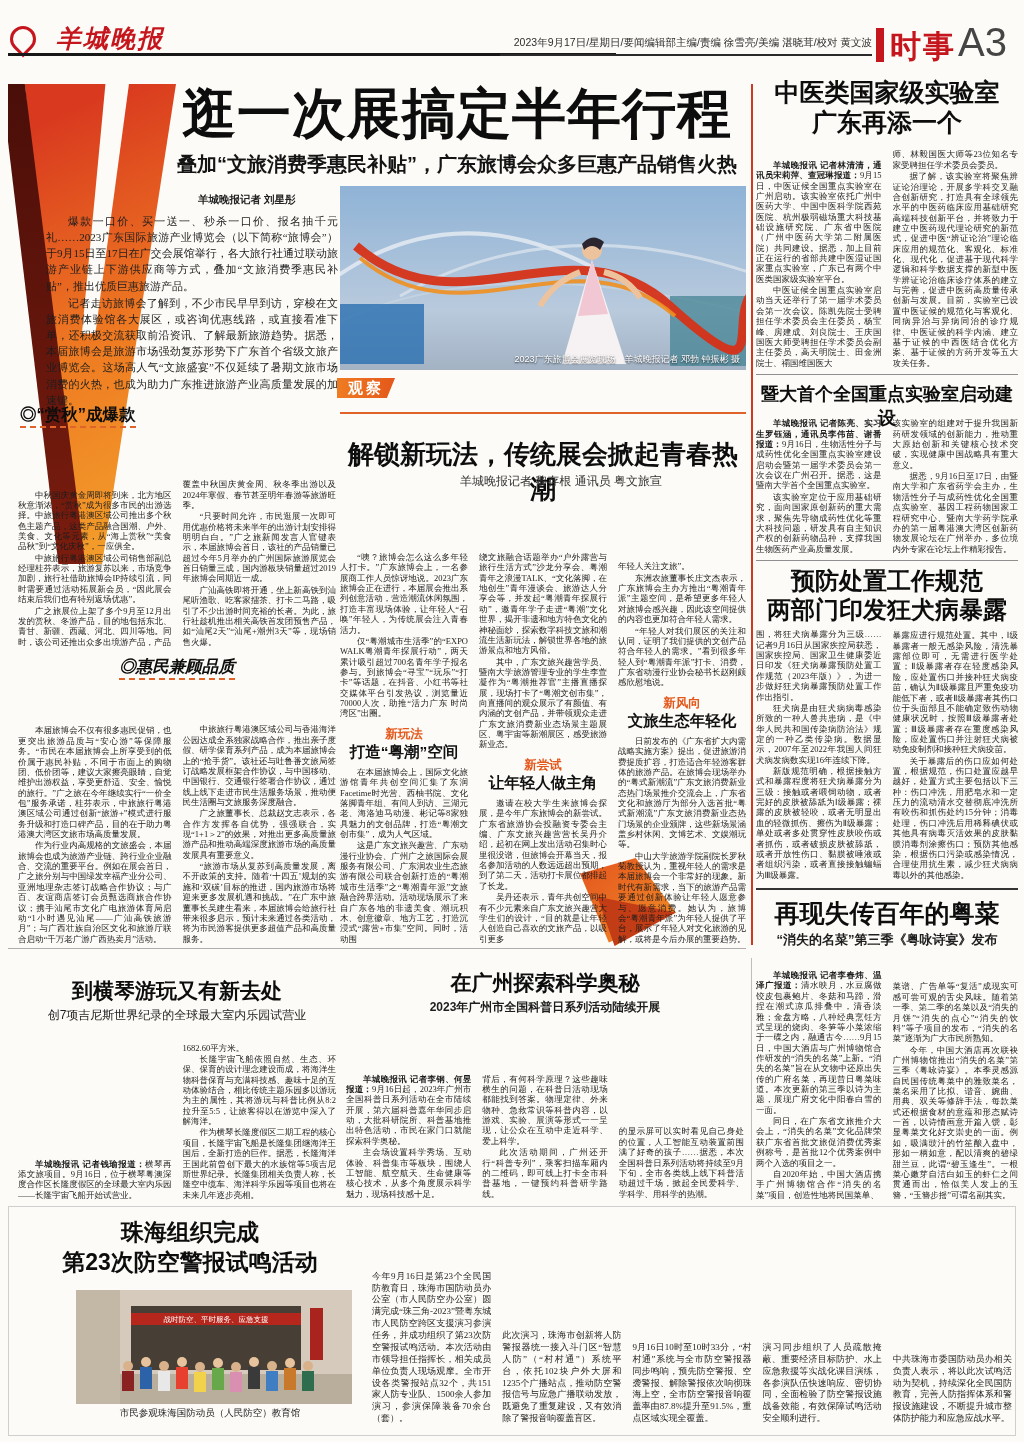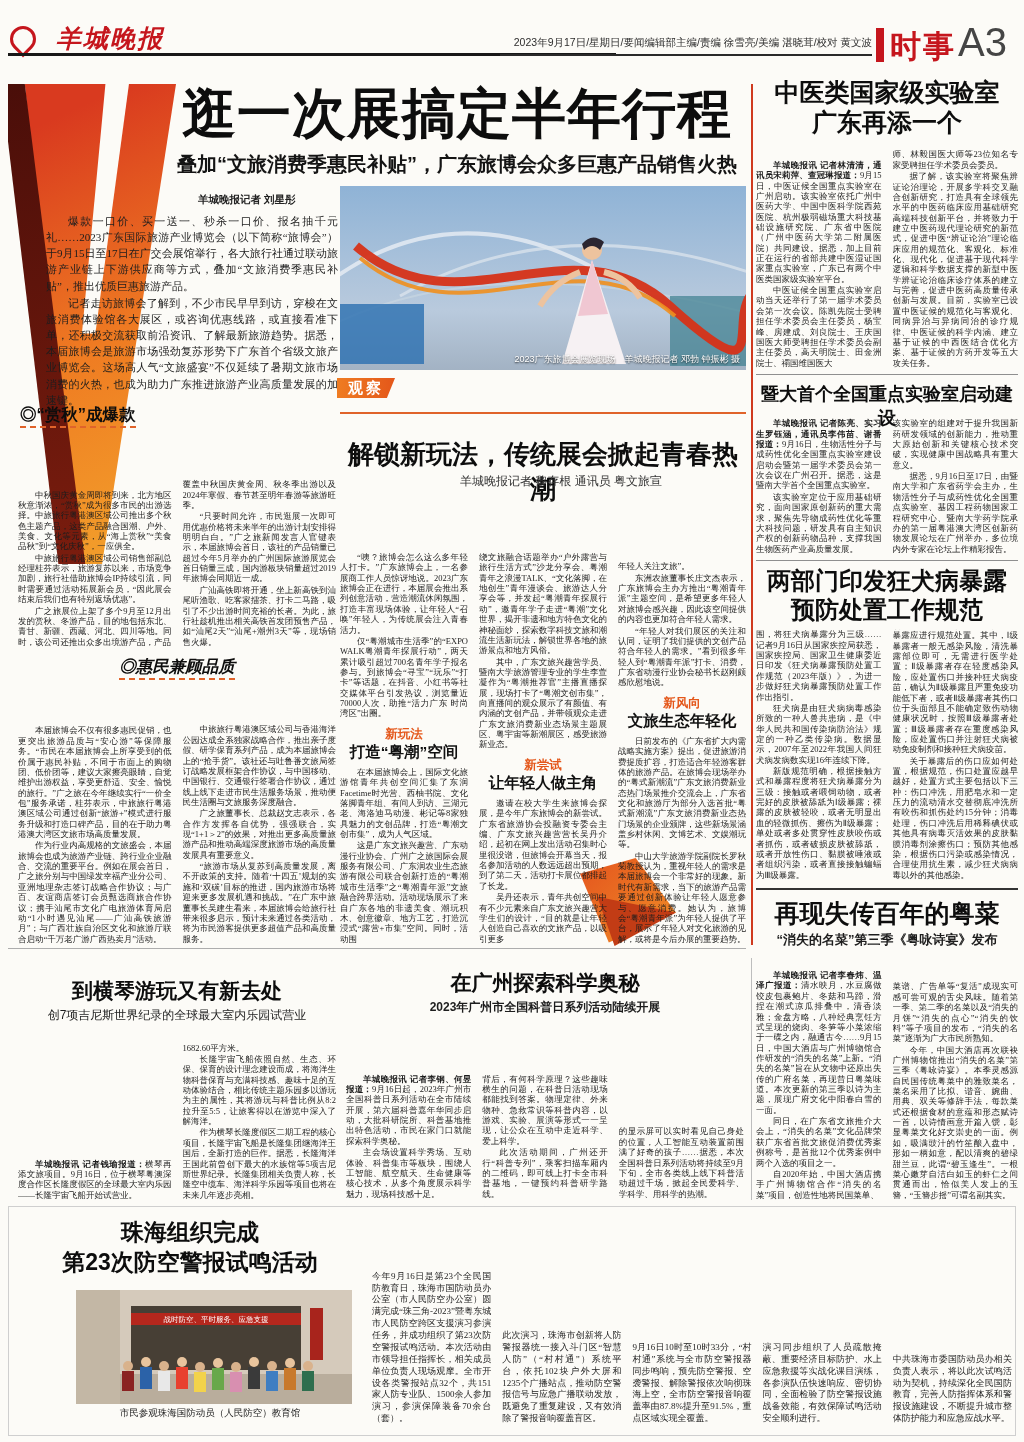--- a/index.html
+++ b/index.html
@@ -273,22 +273,22 @@
         <p>该实验室定位于应用基础研究，面向国家原创新药的重大需求，聚焦先导物成药性优化等重大科技问题，研发具有自主知识产权的创新药物品种，支撑我国生物医药产业高质量发展。</p>
       </div>
       <div class="col">
         <p class="ni">该实验室的组建对于提升我国新药研发领域的创新能力，推动重大原始创新和关键核心技术突破，实现健康中国战略具有重大意义。</p>
         <p>据悉，9月16日至17日，由暨南大学和广东省药学会主办，生物活性分子与成药性优化全国重点实验室、基因工程药物国家工程研究中心、暨南大学药学院承办的第一届粤港澳大湾区创新药物发展论坛在广州举办，多位境内外专家在论坛上作精彩报告。</p>
       </div>
     </div>
 
   <div class="hr" id="hr-r2"></div>
   <div class="abs h-sans center" id="rabies-headline">
+    <div>预防处置工作规范</div>
     <div>两部门印发狂犬病暴露</div>
-    <div>预防处置工作规范</div>
   </div>
   <div class="abs cols body-s" id="rabies-cols">
       <div class="col">
         <p><b>据新华社电 </b>增加消毒剂使用种类、优化首次暴露后的疫苗接种程序、扩充高暴露风险者范围，将狂犬病暴露分为三级……记者9月16日从国家疾控局获悉，国家疾控局、国家卫生健康委近日印发《狂犬病暴露预防处置工作规范（2023年版）》，为进一步做好狂犬病暴露预防处置工作作出指引。</p>
         <p>狂犬病是由狂犬病病毒感染所致的一种人兽共患病，是《中华人民共和国传染病防治法》规定的一种乙类传染病。数据显示，2007年至2022年我国人间狂犬病发病数实现16年连续下降。</p>
         <p>新版规范明确，根据接触方式和暴露程度将狂犬病暴露分为三级：接触或者喂饲动物，或者完好的皮肤被舔舐为Ⅰ级暴露；裸露的皮肤被轻咬，或者无明显出血的轻微抓伤、擦伤为Ⅱ级暴露；单处或者多处贯穿性皮肤咬伤或者抓伤，或者破损皮肤被舔舐，或者开放性伤口、黏膜被唾液或者组织污染，或者直接接触蝙蝠为Ⅲ级暴露。</p>
       </div>
       <div class="col">
         <p class="ni">根据国家疾控局发布的政策解读，针对不同风险等级的狂犬病暴露应进行规范处置。其中，Ⅰ级暴露者一般无感染风险，清洗暴露部位即可，无需进行医学处置；Ⅱ级暴露者存在轻度感染风险，应处置伤口并接种狂犬病疫苗，确认为Ⅱ级暴露且严重免疫功能低下者，或者Ⅱ级暴露者其伤口位于头面部且不能确定致伤动物健康状况时，按照Ⅲ级暴露者处置；Ⅲ级暴露者存在重度感染风险，应处置伤口并注射狂犬病被动免疫制剂和接种狂犬病疫苗。</p>
         <p>关于暴露后的伤口应如何处置，根据规范，伤口处置应越早越好，处置方式主要包括以下三种：伤口冲洗，用肥皂水和一定压力的流动清水交替彻底冲洗所有咬伤和抓伤处约15分钟；消毒处理，伤口冲洗后用稀释碘伏或其他具有病毒灭活效果的皮肤黏膜消毒剂涂擦伤口；预防其他感染，根据伤口污染或感染情况，合理使用抗生素，减少狂犬病病毒以外的其他感染。</p>

